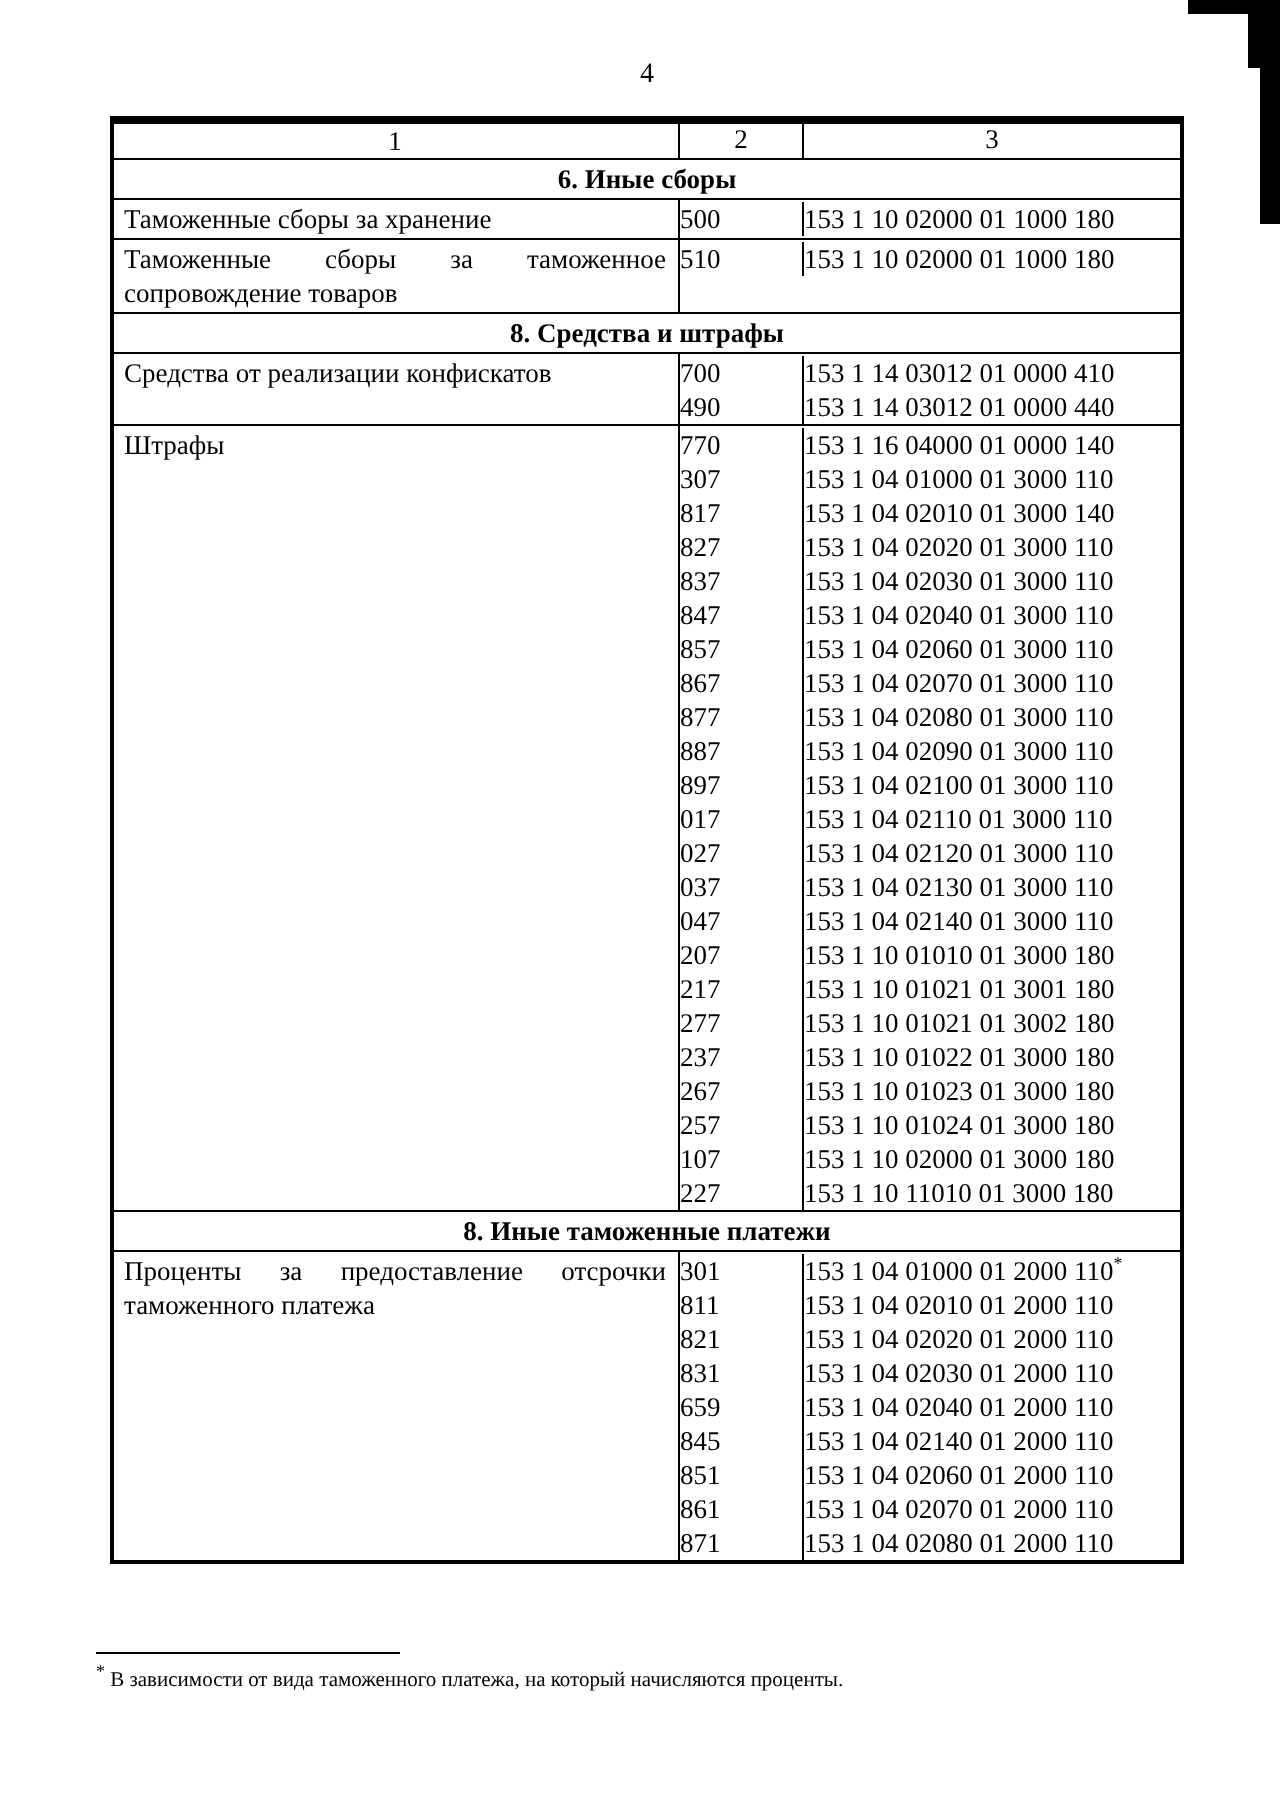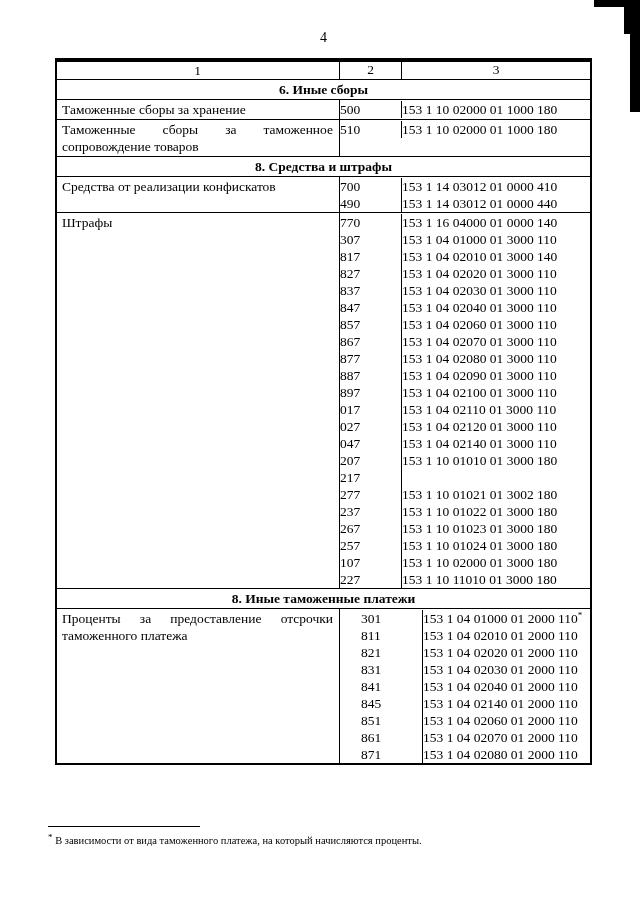--- a/index.html
+++ b/index.html
@@ -27,21 +27,21 @@
   .doc-table{
     margin:10px auto 0 55px;
     width:537px;
     border:2px solid #000;
     border-top:4px solid #000;
     font-size:13.5px;
     line-height:17px;
     box-sizing:border-box;
   }
   .t-row{display:flex;border-bottom:1px solid #000;}
-  #table-body .t-row:last-child{border-bottom:none;gap:21px;}
+  #table-body .t-row:last-child{border-bottom:none;}
   .header-row{line-height:15px;}
   .header-row .hc{text-align:center;}
   .c1{width:283px;border-right:1px solid #000;box-sizing:border-box;padding:1px 6px 1px 5px;}
   .c2{width:62px;border-right:1px solid #000;box-sizing:border-box;}
   .c3{flex:1;text-align:left;}
   .section-row{
     display:block;
     text-align:center;
     font-weight:bold;
     padding:1px 16px;
@@ -162,29 +162,34 @@
             </div>
             <div class="entry-line">
               <div class="c2">017</div>
               <div class="c3">153 1 04 02110 01 3000 110</div>
             </div>
             <div class="entry-line">
               <div class="c2">027</div>
               <div class="c3">153 1 04 02120 01 3000 110</div>
             </div>
             <div class="entry-line">
+              <div class="c2">037</div>
+              <div class="c3">153 1 04 02130 01 3000 110</div>
+            </div>
+            <div class="entry-line">
               <div class="c2">047</div>
               <div class="c3">153 1 04 02140 01 3000 110</div>
             </div>
             <div class="entry-line">
               <div class="c2">207</div>
               <div class="c3">153 1 10 01010 01 3000 180</div>
             </div>
             <div class="entry-line">
               <div class="c2">217</div>
+              <div class="c3">153 1 10 01021 01 3001 180</div>
             </div>
             <div class="entry-line">
               <div class="c2">277</div>
               <div class="c3">153 1 10 01021 01 3002 180</div>
             </div>
             <div class="entry-line">
               <div class="c2">237</div>
               <div class="c3">153 1 10 01022 01 3000 180</div>
             </div>
             <div class="entry-line">
@@ -219,21 +224,21 @@
             </div>
             <div class="entry-line">
               <div class="c2">821</div>
               <div class="c3">153 1 04 02020 01 2000 110</div>
             </div>
             <div class="entry-line">
               <div class="c2">831</div>
               <div class="c3">153 1 04 02030 01 2000 110</div>
             </div>
             <div class="entry-line">
-              <div class="c2">841</div>
+              <div class="c2">659</div>
               <div class="c3">153 1 04 02040 01 2000 110</div>
             </div>
             <div class="entry-line">
               <div class="c2">845</div>
               <div class="c3">153 1 04 02140 01 2000 110</div>
             </div>
             <div class="entry-line">
               <div class="c2">851</div>
               <div class="c3">153 1 04 02060 01 2000 110</div>
             </div>

